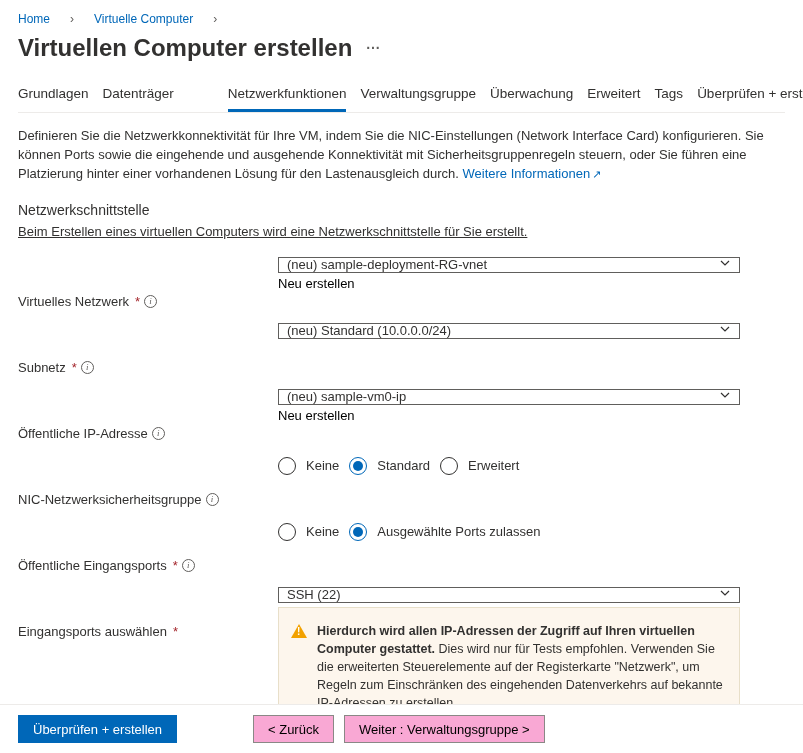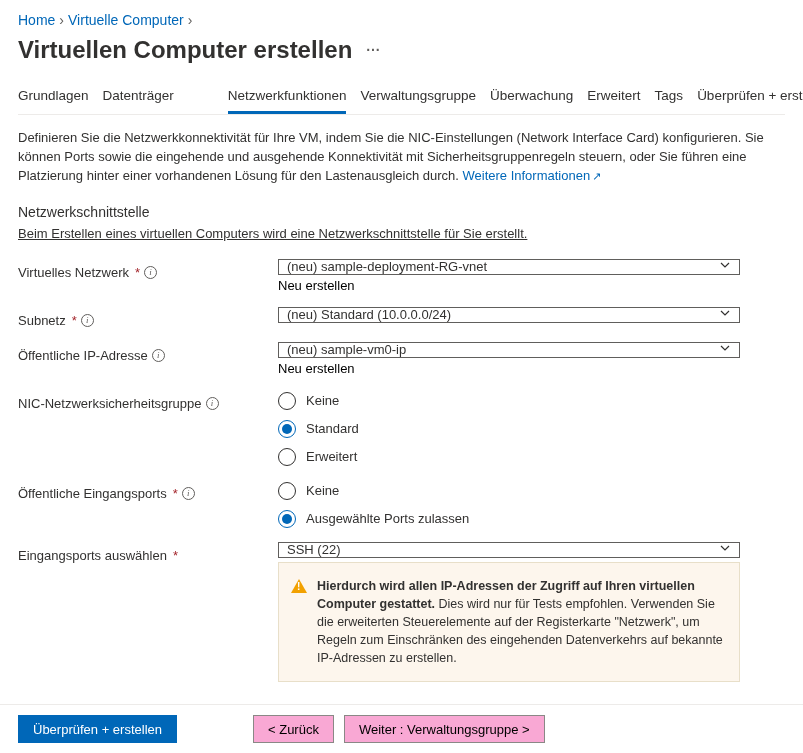--- a/index.html
+++ b/index.html
@@ -6,58 +6,58 @@
     body {
       font-family: "Segoe UI", -apple-system, sans-serif;
       font-size: 13px;
       color: #323130;
       background: #fff;
       padding: 12px 18px;
       width: 803px;
     }
     a { color: #0067b8; text-decoration: none; cursor: pointer; }
 
-    .breadcrumb { font-size: 14px; margin-bottom: 8px; display: flex; align-items: center; gap: 4px; }
+    .breadcrumb { font-size: 12px; margin-bottom: 8px; display: flex; align-items: center; gap: 20px; }
     .breadcrumb .sep { color: #605e5c; }
 
     h1 { font-size: 24px; font-weight: 600; margin-bottom: 18px; display: flex; align-items: center; gap: 14px; }
     .ellipsis { color: #605e5c; font-size: 14px; cursor: pointer; }
 
     .tabs { display: flex; gap: 14px; border-bottom: 1px solid #edebe9; margin-bottom: 14px; }
     .tab { padding: 6px 0 8px; font-size: 13.5px; cursor: pointer; border-bottom: 3px solid transparent; white-space: nowrap; }
     .tab.active { border-bottom-color: #0067b8; font-weight: 400; margin-left: 40px; }
 
     .intro { font-size: 13px; line-height: 1.45; margin-bottom: 18px; }
     .ext-icon { font-size: 11px; margin-left: 2px; }
 
     .section-title { font-size: 14px; font-weight: 400; margin-bottom: 6px; }
     .section-desc { font-size: 13px; margin-bottom: 18px; text-decoration: underline; }
 
     .form-row { display: flex; align-items: flex-start; margin-bottom: 14px; }
-    .form-row .label-col { width: 260px; padding-top: 6px; font-size: 13px; display: flex; align-items: center; gap: 4px; }
+    .form-row .label-col { width: 260px; padding-top: 6px; font-size: 13px; display: flex; align-items: center; gap: 4px; margin-top: 31px; }
     .form-row .field-col { flex: 1; max-width: 462px; }
     .req { color: #a4262c; margin-left: 2px; }
     .info-icon {
       display: inline-flex; align-items: center; justify-content: center;
       width: 13px; height: 13px; border: 1px solid #605e5c; border-radius: 50%;
       font-size: 9px; color: #605e5c; font-style: italic; font-family: Georgia, serif;
       cursor: pointer;
     }
 
     .dropdown {
       width: 100%; height: 16px; border: 1px solid #605e5c;
       display: flex; align-items: center; justify-content: space-between;
       padding: 0 8px; font-size: 13px; cursor: pointer; background: #fff;
     }
     .chevron-down { border-left: 1px solid transparent; }
     .chevron-down svg { width: 12px; height: 12px; }
 
     .sub-link { color: #000000; font-size: 13px; margin-top: 3px; cursor: pointer; display: inline-block; }
 
-    .radio-group { display: flex; flex-direction: column; gap: 10px; padding-top: 2px; }
+    .radio-group { display: flex; flex-direction: row; gap: 10px; padding-top: 2px; }
     .radio-item { display: flex; align-items: center; gap: 10px; cursor: pointer; }
     .radio {
       width: 18px; height: 18px; border: 1px solid #323130; border-radius: 50%; flex-shrink: 0;
       display: flex; align-items: center; justify-content: center;
     }
     .radio.checked { border-color: #0067b8; }
     .radio.checked::after {
       content: ""; width: 10px; height: 10px; background: #0067b8; border-radius: 50%;
     }
 

